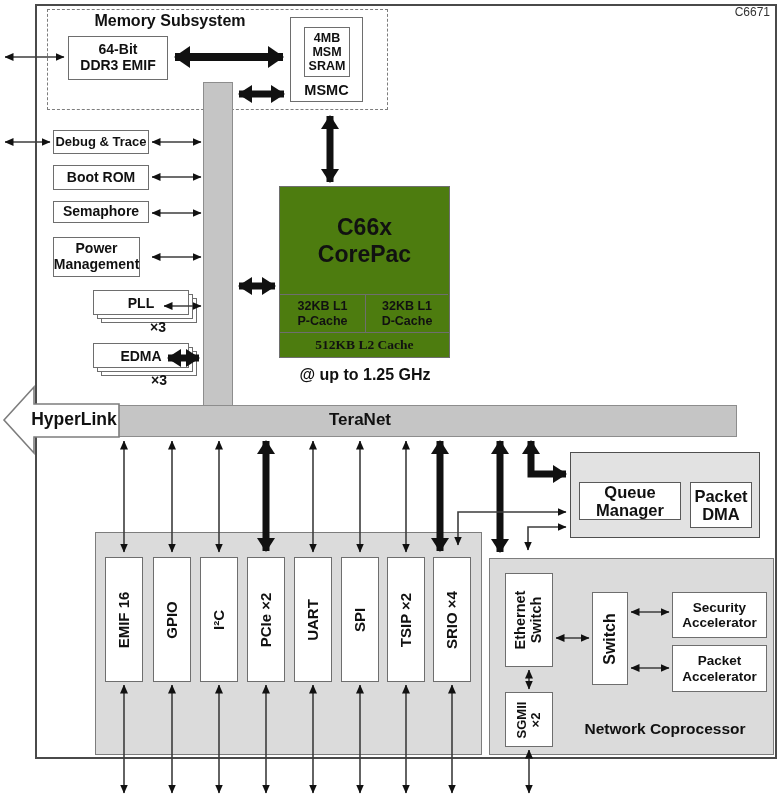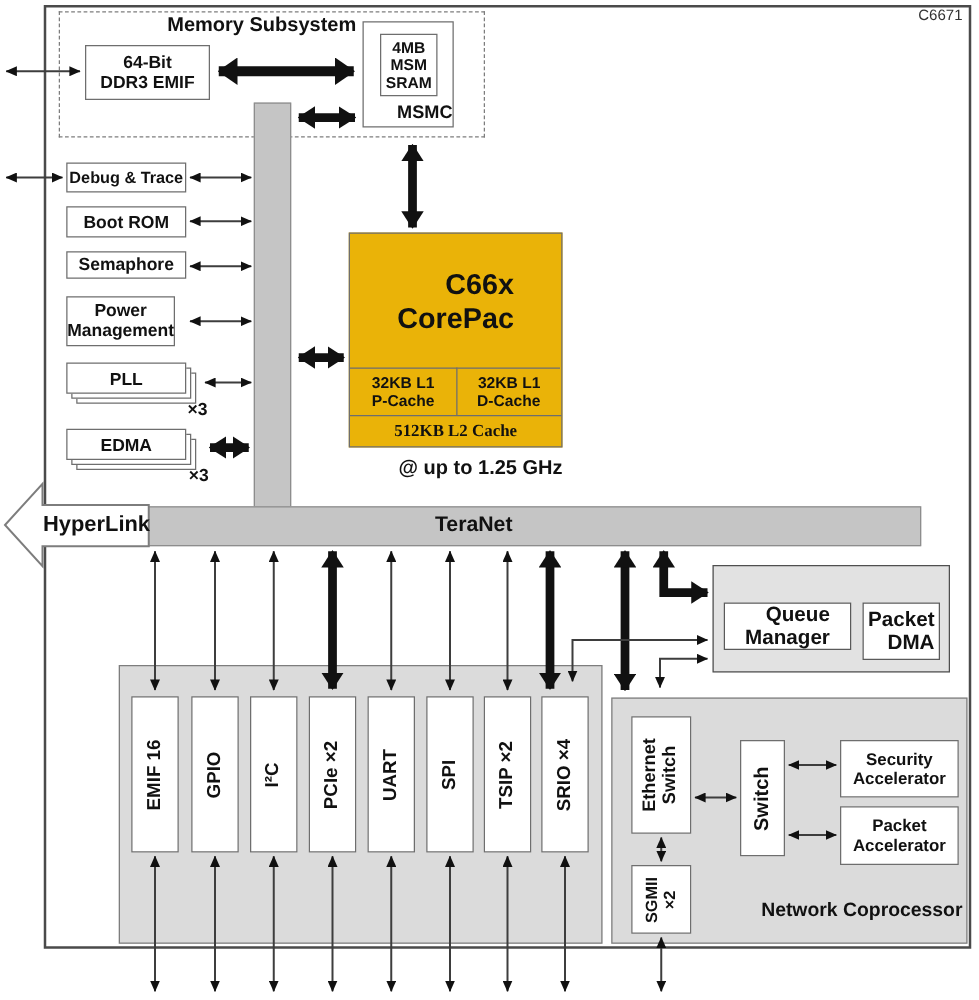--- a/index.html
+++ b/index.html
@@ -8,30 +8,30 @@
     font-family:"Liberation Sans","DejaVu Sans",sans-serif;
     font-weight:bold;color:#111;
   }
   .abs{position:absolute;}
   .box{
     position:absolute;display:flex;align-items:center;justify-content:center;
     text-align:center;background:#fff;border:1.4px solid #6e6e6e;
     white-space:pre-line;line-height:1.12;box-sizing:border-box;
   }
   .lbl{position:absolute;white-space:pre-line;line-height:1.12;}
-  .ctr{text-align:right;}
+  .ctr{text-align:center;}
   .vtext{
     position:absolute;left:50%;top:50%;
     transform:translate(-50%,-50%) rotate(-90deg);
     white-space:pre-line;text-align:center;line-height:1.1;
   }
   .graybar{position:absolute;background:#c5c5c5;border:1px solid #8d8d8d;box-sizing:border-box;}
   .container{position:absolute;background:#dbdbdb;border:1.5px solid #7d7d7d;box-sizing:border-box;}
   .stackwrap{position:absolute;width:106px;height:35px;}
-  .stacklayer{position:absolute;width:96px;height:25px;background:#fff;border:1.4px solid #6e6e6e;box-sizing:border-box;}
+  .stacklayer{position:absolute;width:96px;height:25px;background:#fff;border:1.4px solid #6e6e6e;box-sizing:border-box;margin-left:40px;}
   svg{position:absolute;left:0;top:0;}
   .thin{stroke:#3d3d3d;stroke-width:1.6;fill:none;}
   .thick{stroke:#111;stroke-width:7;fill:none;}
   .xthick{stroke:#111;stroke-width:8;fill:none;}
 </style>
 </head>
 <body>
 
 <div id="stage">
 
@@ -89,21 +89,21 @@
 
   <div class="stackwrap" style="left:53px;top:343px;z-index:4;">
     <div class="stacklayer" style="left:8px;top:8px;"></div>
     <div class="stacklayer" style="left:4px;top:4px;"></div>
     <div class="stacklayer" style="left:0;top:0;display:flex;align-items:center;justify-content:center;font-size:14px;">
       <span>EDMA</span>
     </div>
   </div>
   <div class="lbl" style="left:151px;top:373px;font-size:14px;z-index:4;">×3</div>
 
-  <div class="abs" style="left:279px;top:186px;width:171px;height:172px;background:#eab308;border:1.5px solid #6e6e6e;box-sizing:border-box;z-index:4;">
+  <div class="abs" style="left:279px;top:186px;width:171px;height:172px;background:#4d7c0f;border:1.5px solid #6e6e6e;box-sizing:border-box;z-index:4;">
     <div class="abs" style="left:0;top:0;width:100%;height:107px;display:flex;align-items:center;justify-content:center;">
       <span class="ctr" style="font-size:23px;white-space:pre-line;line-height:1.15;">C66x
 CorePac</span>
     </div>
     <div class="abs" style="left:0;top:107px;width:86px;height:38px;border-top:1.4px solid #6e6e6e;border-right:1.4px solid #6e6e6e;box-sizing:border-box;display:flex;align-items:center;justify-content:center;">
       <span class="ctr" style="font-size:12.5px;white-space:pre-line;line-height:1.15;">32KB L1
 P-Cache</span>
     </div>
     <div class="abs" style="left:86px;top:107px;width:82px;height:38px;border-top:1.4px solid #6e6e6e;box-sizing:border-box;display:flex;align-items:center;justify-content:center;">
       <span class="ctr" style="font-size:12.5px;white-space:pre-line;line-height:1.15;">32KB L1

